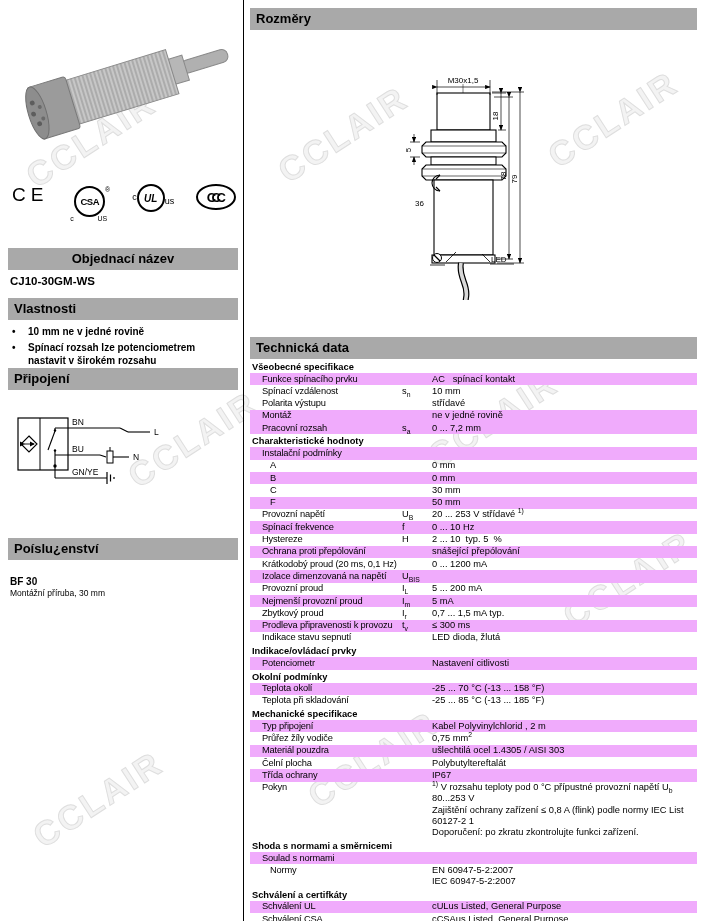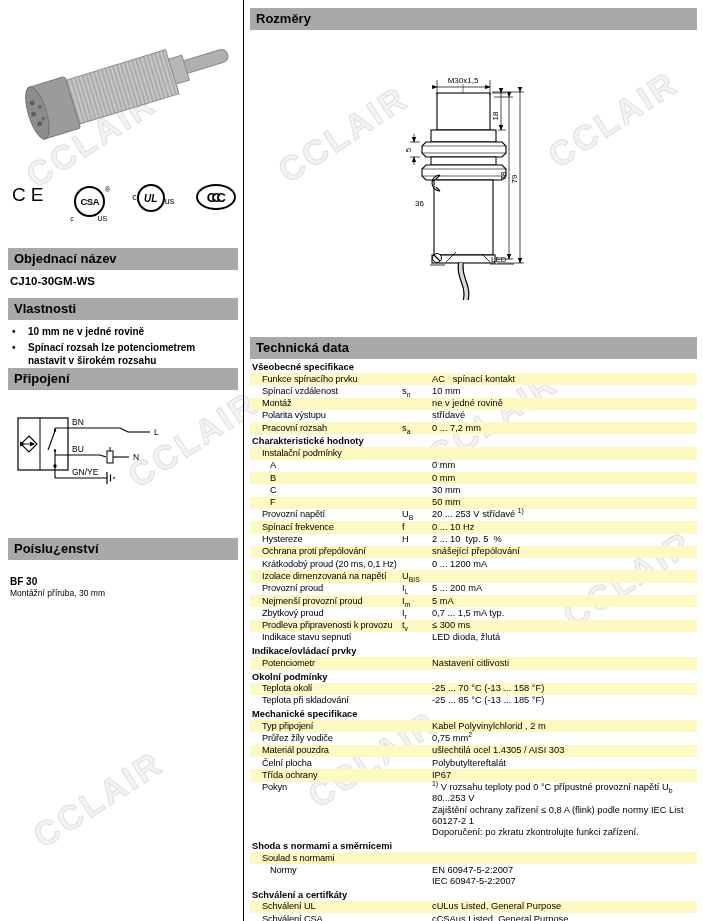--- a/index.html
+++ b/index.html
@@ -30,21 +30,21 @@
   .ul{display:flex;align-items:center;}
   .ul-c{font-size:9px;align-self:flex-start;margin-top:8px;}
   .ul-circle{width:24px;height:24px;border:2.5px solid #000;border-radius:50%;display:flex;align-items:center;
              justify-content:center;font-weight:bold;font-style:italic;font-size:10px;}
   .ul-us{font-size:9px;align-self:flex-end;margin-bottom:6px;}
   .ccc{width:40px;height:26px;border:2px solid #000000;border-radius:50%;display:flex;align-items:center;
        justify-content:center;font-weight:bold;font-size:13px;letter-spacing:-4.5px;padding-right:4px;box-sizing:border-box;}
   
   .tsec{font-weight:bold;font-size:9.3px;line-height:12px;padding:1px 0 0 2px;}
   .trow{display:grid;grid-template-columns:152px 30px 1fr;align-items:start;font-size:9.3px;line-height:11.3px;padding:0.5px 0;}
-  .trow.shaded{background:#fef9c3;}
+  .trow.shaded{background:#f0abfc;}
   .tlabel{white-space:nowrap;letter-spacing:-0.15px;}
   .tlabel.ind1{padding-left:12px;}
   .tlabel.ind2{padding-left:20px;}
   .tval div{line-height:11.3px;}
   sub,sup{font-size:6.8px;line-height:0;}
   svg text{font-family:"Liberation Sans","DejaVu Sans",sans-serif;}
 </style>
 </head>
 <body>
 
@@ -101,21 +101,21 @@
         <div class="ul-circle">
             <span>UL</span>
           </div>
         <span class="ul-us">us</span>
       </div>
       <div class="ccc">
         <span>CCC</span>
       </div>
     </div>
 
-    <div class="hbar abs" style="left:0;top:248px;">Objednací název</div>
+    <div class="hbar abs" style="left:0;top:248px;text-align:center;">Objednací název</div>
     <div class="order-value abs" style="left:2px;top:275px;">CJ10-30GM-WS</div>
 
     <div class="hbar abs" style="left:0;top:298px;">Vlastnosti</div>
     <div class="abs" style="left:2px;top:325px;width:222px;">
       <div class="feat">
         <span class="bullet">•</span>
         <span>10 mm ne v jedné rovině</span>
       </div>
       <div class="feat">
         <span class="bullet">•</span>
@@ -267,32 +267,32 @@
             <div>AC&nbsp;&nbsp; spínací kontakt</div>
           </div>
         </div>
         <div class="trow">
           <div class="tlabel ind1">Spínací vzdálenost</div>
           <div class="tsym">s<sub>n</sub></div>
           <div class="tval">
             <div>10 mm</div>
           </div>
         </div>
+        <div class="trow">
+          <div class="tlabel ind1">Polarita výstupu</div>
+          <div class="tsym"></div>
+          <div class="tval">
+            <div>střídavé</div>
+          </div>
+        </div>
         <div class="trow shaded">
           <div class="tlabel ind1">Montáž</div>
           <div class="tsym"></div>
           <div class="tval">
             <div>ne v jedné rovině</div>
-          </div>
-        </div>
-        <div class="trow">
-          <div class="tlabel ind1">Polarita výstupu</div>
-          <div class="tsym"></div>
-          <div class="tval">
-            <div>střídavé</div>
           </div>
         </div>
         <div class="trow shaded">
           <div class="tlabel ind1">Pracovní rozsah</div>
           <div class="tsym">s<sub>a</sub></div>
           <div class="tval">
             <div>0 ... 7,2 mm</div>
           </div>
         </div>
         <div class="tsec">Charakteristické hodnoty</div>

